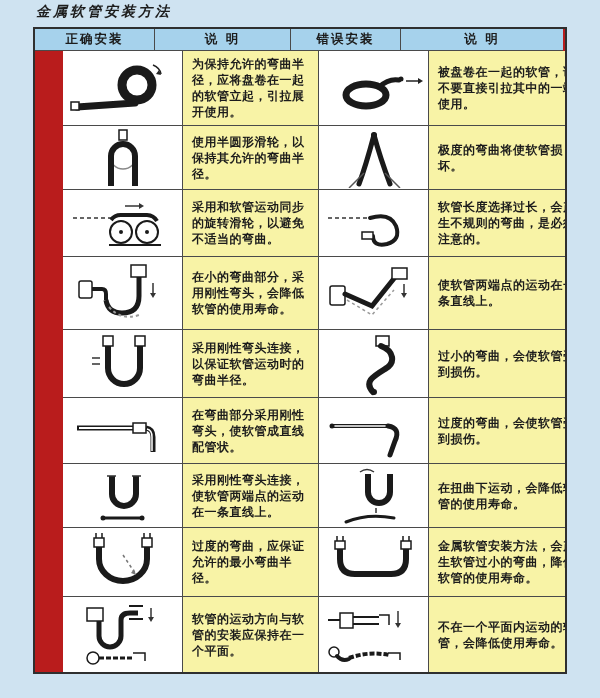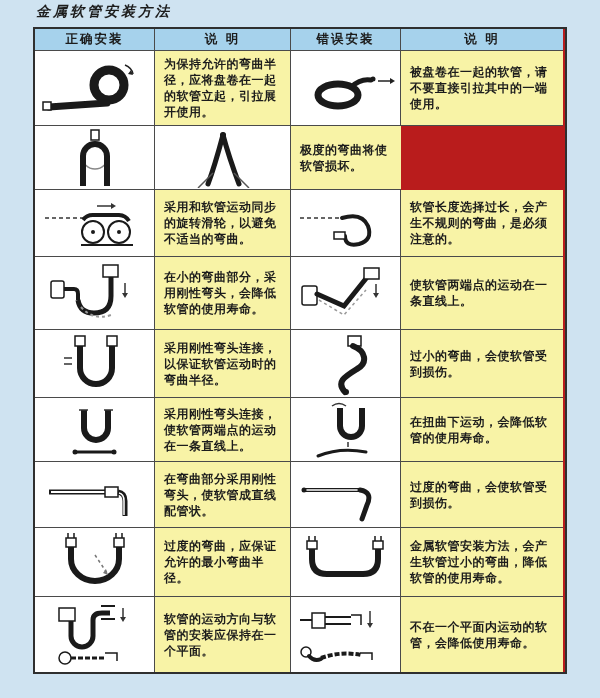--- a/index.html
+++ b/index.html
@@ -36,21 +36,21 @@
   }
   .img-cell{background:#ffffff;display:flex;align-items:center;justify-content:center;}
   .note-cell{
     background:var(--note_bg);
     display:flex;align-items:center;
     padding:4px 6px 4px 9px;
     font-size:12px;font-weight:700;line-height:16px;letter-spacing:0.5px;
   }
   .r1{height:75px}.r2{height:64px}.r3{height:67px}.r4{height:73px}.r5{height:68px}
   .r6{height:64px}.r7{height:66px}.r8{height:69px}.r9{height:75px}
-  .r1,.r2,.r3,.r4,.r5,.r6,.r7,.r8,.r9{overflow:hidden;}
+  .r1,.r2,.r3,.r4,.r5,.r6,.r7,.r8,.r9{overflow:hidden;padding-left:28px;}
   svg{display:block;}
 </style>
 </head>
 <body>
 
 <div class="doc-title">金属软管安装方法</div>
 
 <div class="install-table">
 
   <div class="trow thead">
@@ -84,20 +84,21 @@
   </div>
 
   <div class="trow r2">
     <div class="img-cell">
       <svg width="110" height="60" viewBox="0 0 110 60" fill="none">
         <rect x="51" y="2" width="8" height="10" fill="#fff" stroke="#1a1a1a" stroke-width="1.5"></rect>
         <circle cx="55" cy="28" r="13" fill="#fff" stroke="#888" stroke-width="1.5"></circle>
         <path d="M43 58 V28 a12 12 0 0 1 24 0 V58" stroke="#1a1a1a" stroke-width="6"></path>
       </svg>
     </div>
+    <div class="note-cell">使用半圆形滑轮，以保持其允许的弯曲半径。</div>
     <div class="img-cell">
       <svg width="100" height="60" viewBox="0 0 100 60" fill="none">
         <circle cx="50" cy="7" r="3" fill="#1a1a1a"></circle>
         <path d="M50 7 C46 22 41 40 35 56" stroke="#1a1a1a" stroke-width="5" stroke-linecap="round"></path>
         <path d="M50 7 C54 22 60 40 66 56" stroke="#1a1a1a" stroke-width="5" stroke-linecap="round"></path>
         <path d="M25 60 L40 45" stroke="#555" stroke-width="1.5"></path>
         <path d="M76 60 L61 45" stroke="#555" stroke-width="1.5"></path>
       </svg>
     </div>
     <div class="note-cell">极度的弯曲将使软管损坏。</div>
@@ -167,62 +168,62 @@
     <div class="img-cell">
       <svg width="100" height="64" viewBox="0 0 100 64" fill="none">
         <rect x="52" y="4" width="13" height="10" fill="#fff" stroke="#1a1a1a" stroke-width="1.5"></rect>
         <path d="M57 14 c13 5 15 17 4 23 c-13 8 -21 13 -12 23" stroke="#1a1a1a" stroke-width="6" stroke-linecap="round"></path>
         <circle cx="50" cy="60" r="3" fill="#1a1a1a"></circle>
       </svg>
     </div>
     <div class="note-cell">过小的弯曲，会使软管受到损伤。</div>
   </div>
 
+  <div class="trow r7">
+    <div class="img-cell">
+      <svg width="112" height="62" viewBox="0 0 112 62" fill="none">
+        <path d="M10 28 H70" stroke="#1a1a1a" stroke-width="5"></path>
+        <path d="M12 28 H68" stroke="#fff" stroke-width="2"></path>
+        <rect x="66" y="23" width="13" height="10" fill="#fff" stroke="#1a1a1a" stroke-width="1.5"></rect>
+        <path d="M79 28 q7 1 7 9 v15" stroke="#1a1a1a" stroke-width="5"></path>
+        <path d="M80 29 q5 1 5 8 v14" stroke="#fff" stroke-width="1.5"></path>
+      </svg>
+    </div>
+    <div class="note-cell">在弯曲部分采用刚性弯头，使软管成直线配管状。</div>
+    <div class="img-cell">
+      <svg width="100" height="62" viewBox="0 0 100 62" fill="none">
+        <path d="M8 26 H64" stroke="#1a1a1a" stroke-width="4"></path>
+        <path d="M10 26 H62" stroke="#fff" stroke-width="1.5"></path>
+        <circle cx="8" cy="26" r="2.5" fill="#1a1a1a"></circle>
+        <path d="M64 26 q13 2 7 15 l-5 14" stroke="#1a1a1a" stroke-width="5" stroke-linecap="round"></path>
+      </svg>
+    </div>
+    <div class="note-cell">过度的弯曲，会使软管受到损伤。</div>
+  </div>
+
   <div class="trow r6">
     <div class="img-cell">
       <svg width="110" height="60" viewBox="0 0 110 60" fill="none">
         <path d="M44 10 v18 a12 12 0 0 0 24 0 V10" stroke="#1a1a1a" stroke-width="6"></path>
         <path d="M39 10 h9 M64 10 h9" stroke="#333" stroke-width="1.5"></path>
         <circle cx="35" cy="52" r="2.5" fill="#1a1a1a"></circle>
         <circle cx="74" cy="52" r="2.5" fill="#1a1a1a"></circle>
         <path d="M35 52 H74" stroke="#1a1a1a" stroke-width="3"></path>
       </svg>
     </div>
     <div class="note-cell">采用刚性弯头连接，使软管两端点的运动在一条直线上。</div>
     <div class="img-cell">
       <svg width="100" height="60" viewBox="0 0 100 60" fill="none">
         <path d="M44 8 v18 a11 11 0 0 0 22 0 V8" stroke="#1a1a1a" stroke-width="6"></path>
         <path d="M36 6 q7 -5 14 0" stroke="#333" stroke-width="1.5"></path>
         <path d="M52 42 v5" stroke="#333" stroke-width="1.5"></path>
         <path d="M22 56 q22 -9 48 -4" stroke="#1a1a1a" stroke-width="3" stroke-linecap="round"></path>
       </svg>
     </div>
     <div class="note-cell">在扭曲下运动，会降低软管的使用寿命。</div>
-  </div>
-
-  <div class="trow r7">
-    <div class="img-cell">
-      <svg width="112" height="62" viewBox="0 0 112 62" fill="none">
-        <path d="M10 28 H70" stroke="#1a1a1a" stroke-width="5"></path>
-        <path d="M12 28 H68" stroke="#fff" stroke-width="2"></path>
-        <rect x="66" y="23" width="13" height="10" fill="#fff" stroke="#1a1a1a" stroke-width="1.5"></rect>
-        <path d="M79 28 q7 1 7 9 v15" stroke="#1a1a1a" stroke-width="5"></path>
-        <path d="M80 29 q5 1 5 8 v14" stroke="#fff" stroke-width="1.5"></path>
-      </svg>
-    </div>
-    <div class="note-cell">在弯曲部分采用刚性弯头，使软管成直线配管状。</div>
-    <div class="img-cell">
-      <svg width="100" height="62" viewBox="0 0 100 62" fill="none">
-        <path d="M8 26 H64" stroke="#1a1a1a" stroke-width="4"></path>
-        <path d="M10 26 H62" stroke="#fff" stroke-width="1.5"></path>
-        <circle cx="8" cy="26" r="2.5" fill="#1a1a1a"></circle>
-        <path d="M64 26 q13 2 7 15 l-5 14" stroke="#1a1a1a" stroke-width="5" stroke-linecap="round"></path>
-      </svg>
-    </div>
-    <div class="note-cell">过度的弯曲，会使软管受到损伤。</div>
   </div>
 
   <div class="trow r8">
     <div class="img-cell">
       <svg width="112" height="66" viewBox="0 0 112 66" fill="none">
         <path d="M32 18 v12 a24 22 0 0 0 48 0 V18" stroke="#1a1a1a" stroke-width="6"></path>
         <rect x="27" y="9" width="10" height="9" fill="#fff" stroke="#1a1a1a" stroke-width="1.5"></rect>
         <rect x="75" y="9" width="10" height="9" fill="#fff" stroke="#1a1a1a" stroke-width="1.5"></rect>
         <path d="M29 4 v5 M35 4 v5 M77 4 v5 M83 4 v5" stroke="#1a1a1a" stroke-width="1.5"></path>
         <path d="M56 26 L68 44" stroke="#777" stroke-width="1.5" stroke-dasharray="3 3"></path>

